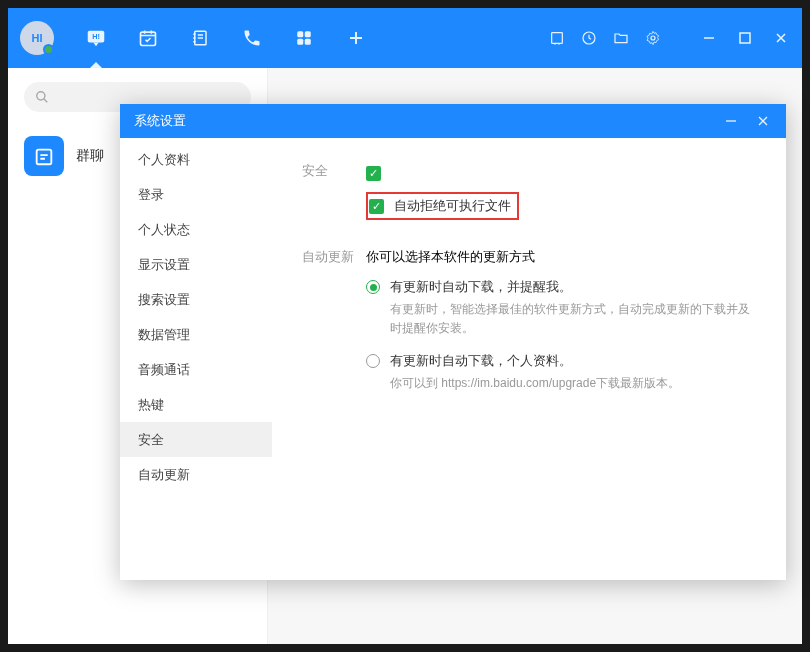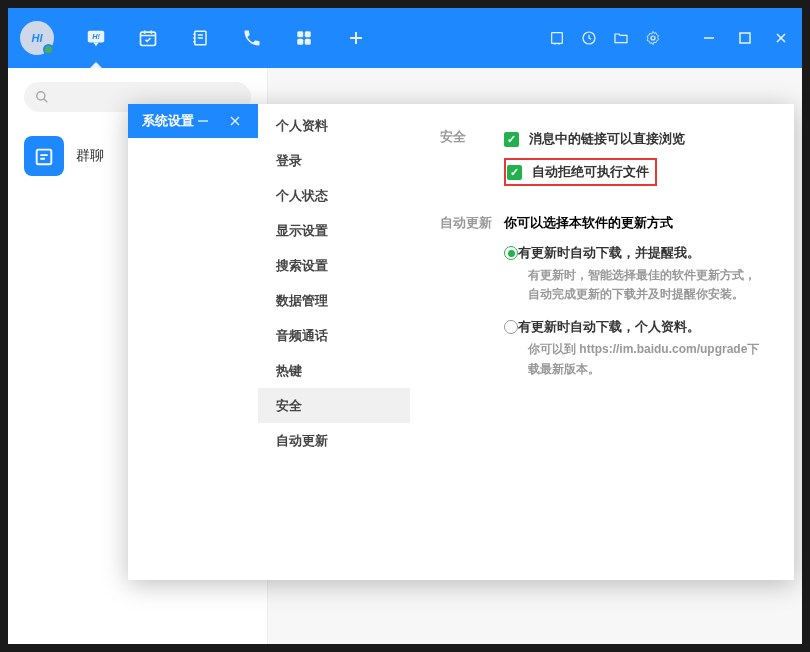--- a/index.html
+++ b/index.html
@@ -1,20 +1,20 @@
 <!DOCTYPE html>
 <html><head>
   <meta charset="utf-8">
   <style>
     * { margin: 0; padding: 0; box-sizing: border-box; font-family: "Microsoft YaHei", "PingFang SC", sans-serif; }
     body { width: 810px; height: 652px; background: #1a1a1a; overflow: hidden; position: relative; }
     
     .app-window { position: absolute; top: 8px; left: 8px; right: 8px; bottom: 8px; background: #fff; display: flex; flex-direction: column; }
     
-    .title-bar { height: 60px; background: #1e88ff; display: flex; align-items: center; padding: 0 12px; font-style: italic; }
+    .title-bar { height: 60px; background: #1e88ff; display: flex; align-items: center; padding: 0 12px; }
     .avatar-wrap { position: relative; margin-right: 30px; }
     .avatar { width: 34px; height: 34px; border-radius: 50%; background: #cfd8e8; display: flex; align-items: center; justify-content: center; color: #1e88ff; font-size: 11px; font-weight: bold; }
     .status-dot { position: absolute; bottom: 0; right: 0; width: 11px; height: 11px; border-radius: 50%; background: #4caf50; border: 2px solid #1e88ff; }
     .nav-icons { display: flex; gap: 28px; align-items: center; }
     .nav-icon { width: 24px; height: 24px; display: flex; align-items: center; justify-content: center; color: #fff; opacity: 0.9; cursor: pointer; position: relative; }
     .nav-icon.active::after { content: ''; position: absolute; bottom: -18px; left: 50%; transform: translateX(-50%); border: 6px solid transparent; border-bottom-color: #fff; }
     .win-controls { margin-left: auto; display: flex; gap: 18px; align-items: center; color: #fff; }
     .win-group-left { display: flex; gap: 14px; margin-right: 20px; }
     .win-btn { width: 18px; height: 18px; display: flex; align-items: center; justify-content: center; cursor: pointer; opacity: 0.9; }
     
@@ -23,37 +23,37 @@
     .search-wrap { padding: 14px 16px; }
     .search-box { width: 100%; height: 30px; background: #f2f2f2; border: none; border-radius: 15px; padding: 0 14px 0 34px; font-size: 13px; color: #666; outline: none; }
     .search-container { position: relative; }
     .search-ico { position: absolute; left: 11px; top: 50%; transform: translateY(-50%); color: #aaa; }
     .chat-item { display: flex; align-items: center; padding: 10px 16px; gap: 12px; cursor: pointer; }
     .chat-avatar { width: 40px; height: 40px; border-radius: 8px; background: #1e88ff; display: flex; align-items: center; justify-content: center; color: #fff; }
     .chat-label { font-size: 14px; color: #333; }
     
     .main-area { flex: 1; background: #f7f7f7; }
     
-    .modal { position: absolute; top: 104px; left: 128px; width: 666px; height: 476px; background: #fff; box-shadow: 0 4px 24px rgba(0,0,0,0.25); display: flex; flex-direction: row; font-weight: bold; }
+    .modal { position: absolute; top: 104px; left: 120px; width: 666px; height: 476px; background: #fff; box-shadow: 0 4px 24px rgba(0,0,0,0.25); display: flex; flex-direction: column; }
     .modal-header { height: 34px; background: #1e88ff; display: flex; align-items: center; padding: 0 14px; color: #fff; font-size: 13px; }
     .modal-header-controls { margin-left: auto; display: flex; gap: 14px; }
     .modal-body { flex: 1; display: flex; justify-content: center; }
     .modal-sidebar { width: 152px; background: #fff; padding-top: 4px; }
     .sb-item { height: 35px; display: flex; align-items: center; padding: 0 18px; font-size: 13px; color: #444; cursor: pointer; }
     .sb-item.active { background: #f0f0f0; }
     .modal-content { flex: 1; padding: 24px 30px; }
     
     .section-title { font-size: 13px; color: #999; margin-bottom: 14px; }
     .section { margin-bottom: 28px; }
     .check-row { display: flex; align-items: center; gap: 10px; font-size: 13px; color: #333; margin-bottom: 8px; height: 22px; }
     .checkbox { width: 15px; height: 15px; background: #23b14d; border-radius: 2px; display: flex; align-items: center; justify-content: center; color: #fff; font-size: 11px; flex-shrink: 0; }
     .highlight-box { border: 2px solid #e53935; padding: 1px 6px 1px 1px; display: inline-flex; }
     
     .desc-text { font-size: 13px; color: #000000; margin-bottom: 12px; }
-    .radio-row { display: flex; align-items: flex-start; margin-bottom: 4px; }
+    .radio-row { display: flex; align-items: flex-start; gap: 10px; margin-bottom: 4px; }
     .radio { width: 14px; height: 14px; border-radius: 50%; border: 1px solid #999; flex-shrink: 0; margin-top: 2px; display: flex; align-items: center; justify-content: center; }
     .radio.checked { border-color: #23b14d; }
     .radio.checked::after { content: ''; width: 7px; height: 7px; border-radius: 50%; background: #23b14d; }
     .radio-label { font-size: 13px; color: #333; }
     .radio-desc { font-size: 12px; color: #999; margin-left: 24px; margin-bottom: 14px; line-height: 1.6; }
     .radio-desc a { color: #999; text-decoration: none; }
     
     svg { display: block; }
   </style>
 </head>
@@ -207,21 +207,20 @@
         <div class="sb-item active">安全</div>
         <div class="sb-item">自动更新</div>
       </div>
     <div class="modal-content">
 
       <div class="section" style="display:flex">
         <div class="section-title" style="width:64px">安全</div>
         <div>
           <div class="check-row">
             <div class="checkbox">✓</div>
-            <span>消息中的链接可以直接浏览</span>
           </div>
           <div class="highlight-box">
             <div class="check-row" style="margin-bottom:0">
               <div class="checkbox">✓</div>
               <span>自动拒绝可执行文件</span>
             </div>
           </div>
         </div>
       </div>
 

